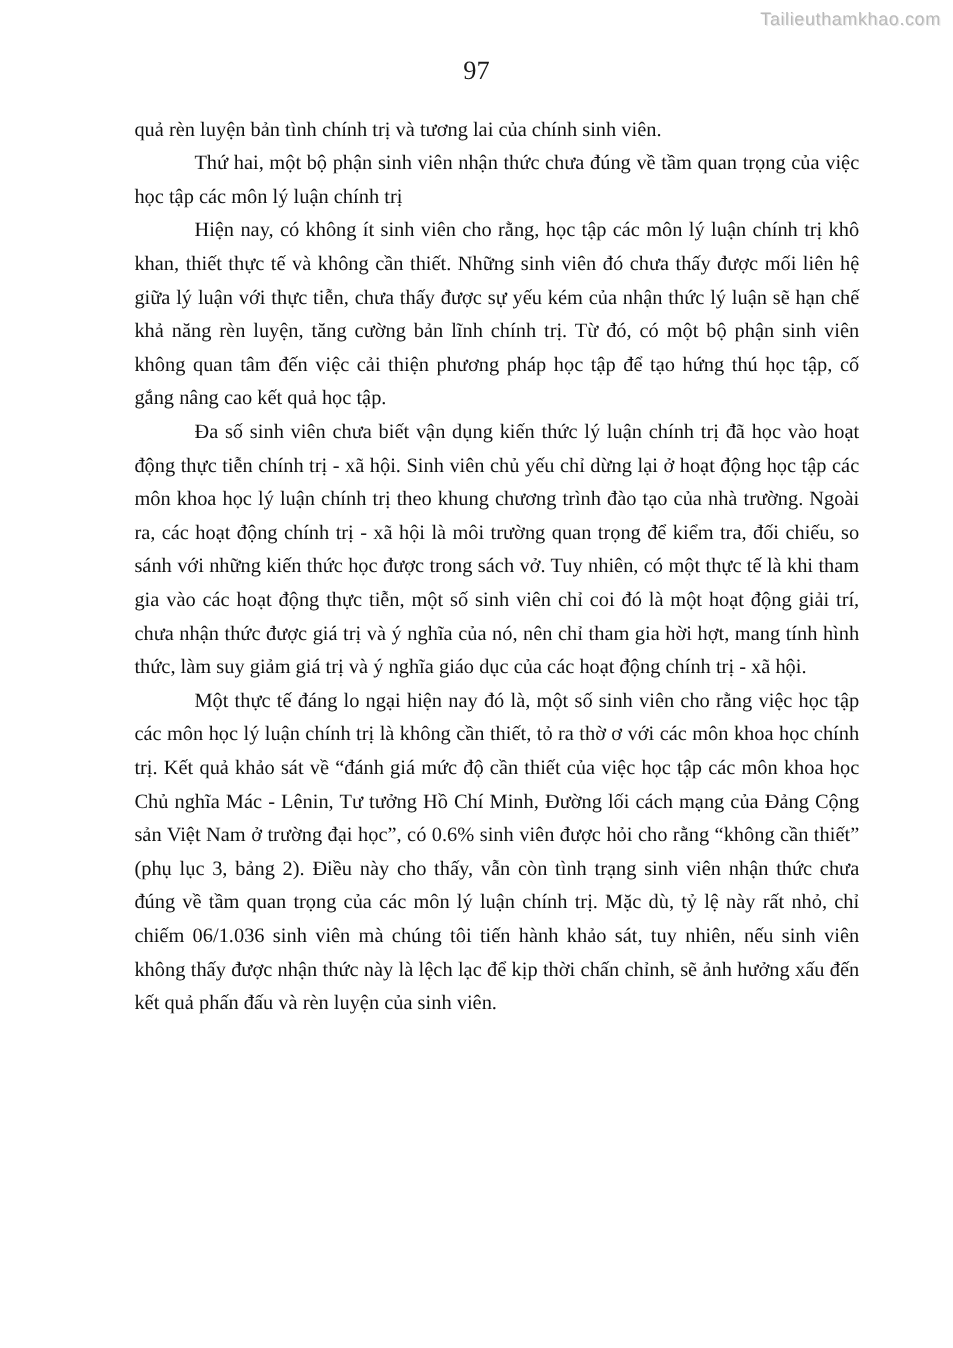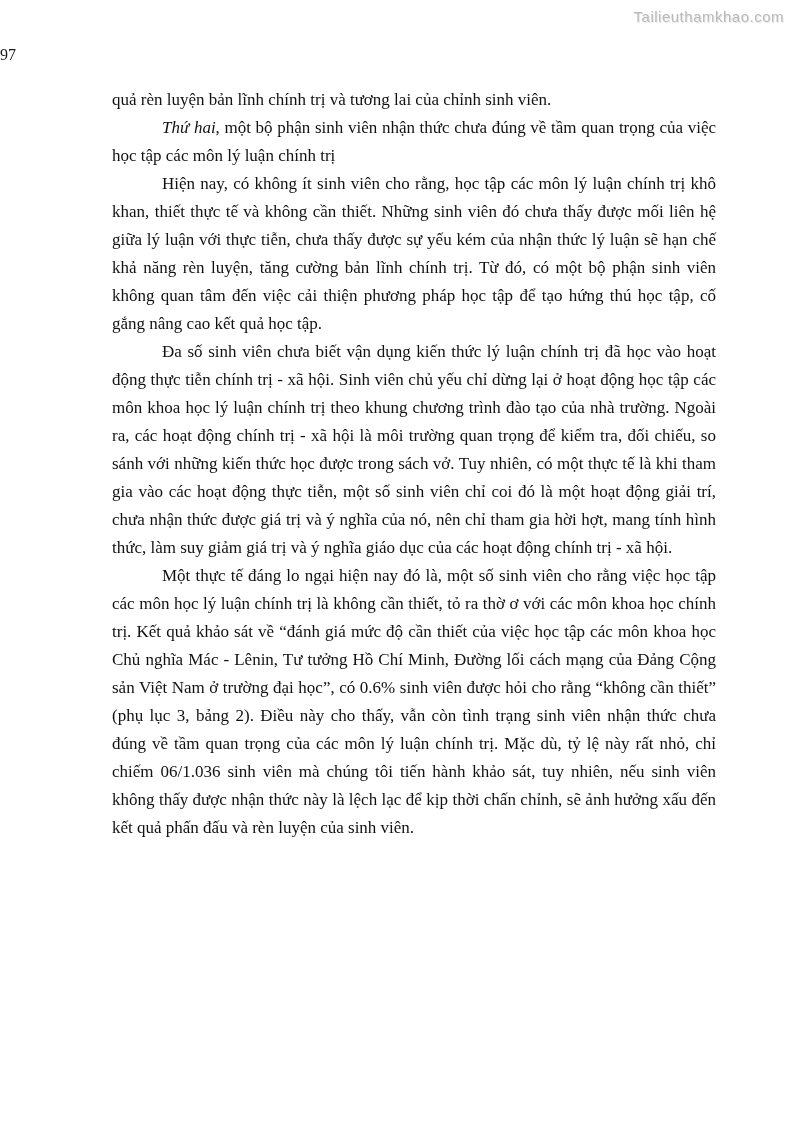--- a/index.html
+++ b/index.html
@@ -17,45 +17,46 @@
     top: 8px;
     right: 10px;
     font-family: "Liberation Sans", "DejaVu Sans", sans-serif;
     font-size: 15px;
     color: #b9b9b9;
     text-shadow: 1px 1px 0 #e8e8e8;
     letter-spacing: 0.5px;
   }
   .page-number {
     margin-top: 46px;
-    font-size: 16px;
+    text-align: center;
+    font-size: 22px;
     color: #1a1a1a;
   }
   .doc-body {
     margin: 22px 78px 0 112px; 
     font-size: 17px;
     line-height: 28px;
     text-align: justify;
   }
   .para { text-indent: 50px; }
   .para.no-indent { text-indent: 0; }
-  .italic { font-style: italic; }
+  .italic { }
 </style>
 </head>
 <body>
 
 <div class="page">
 
   <div class="watermark">Tailieuthamkhao.com</div>
 
   <div class="page-number">97</div>
 
   <div class="doc-body">
 
-    <p class="para no-indent">quả rèn luyện bản lĩnh chính trị và tương lai của chỉnh sinh viên.</p>
+    <p class="para no-indent">quả rèn luyện bản tình chính trị và tương lai của chính sinh viên.</p>
 
     <p class="para"><span class="italic">Thứ hai</span><span>, một bộ phận sinh viên nhận thức chưa đúng về tầm quan trọng của việc học tập các môn lý luận chính trị</span></p>
 
     <p class="para">Hiện nay, có không ít sinh viên cho rằng, học tập các môn lý luận chính trị khô khan, thiết thực tế và không cần thiết. Những sinh viên đó chưa thấy được mối liên hệ giữa lý luận với thực tiễn, chưa thấy được sự yếu kém của nhận thức lý luận sẽ hạn chế khả năng rèn luyện, tăng cường bản lĩnh chính trị. Từ đó, có một bộ phận sinh viên không quan tâm đến việc cải thiện phương pháp học tập để tạo hứng thú học tập, cố gắng nâng cao kết quả học tập.</p>
 
     <p class="para">Đa số sinh viên chưa biết vận dụng kiến thức lý luận chính trị đã học vào hoạt động thực tiễn chính trị - xã hội. Sinh viên chủ yếu chỉ dừng lại ở hoạt động học tập các môn khoa học lý luận chính trị theo khung chương trình đào tạo của nhà trường. Ngoài ra, các hoạt động chính trị - xã hội là môi trường quan trọng để kiểm tra, đối chiếu, so sánh với những kiến thức học được trong sách vở. Tuy nhiên, có một thực tế là khi tham gia vào các hoạt động thực tiễn, một số sinh viên chỉ coi đó là một hoạt động giải trí, chưa nhận thức được giá trị và ý nghĩa của nó, nên chỉ tham gia hời hợt, mang tính hình thức, làm suy giảm giá trị và ý nghĩa giáo dục của các hoạt động chính trị - xã hội.</p>
 
     <p class="para">Một thực tế đáng lo ngại hiện nay đó là, một số sinh viên cho rằng việc học tập các môn học lý luận chính trị là không cần thiết, tỏ ra thờ ơ với các môn khoa học chính trị. Kết quả khảo sát về “đánh giá mức độ cần thiết của việc học tập các môn khoa học Chủ nghĩa Mác - Lênin, Tư tưởng Hồ Chí Minh, Đường lối cách mạng của Đảng Cộng sản Việt Nam ở trường đại học”, có 0.6% sinh viên được hỏi cho rằng “không cần thiết” (phụ lục 3, bảng 2). Điều này cho thấy, vẫn còn tình trạng sinh viên nhận thức chưa đúng về tầm quan trọng của các môn lý luận chính trị. Mặc dù, tỷ lệ này rất nhỏ, chỉ chiếm 06/1.036 sinh viên mà chúng tôi tiến hành khảo sát, tuy nhiên, nếu sinh viên không thấy được nhận thức này là lệch lạc để kịp thời chấn chỉnh, sẽ ảnh hưởng xấu đến kết quả phấn đấu và rèn luyện của sinh viên.</p>
 
 

